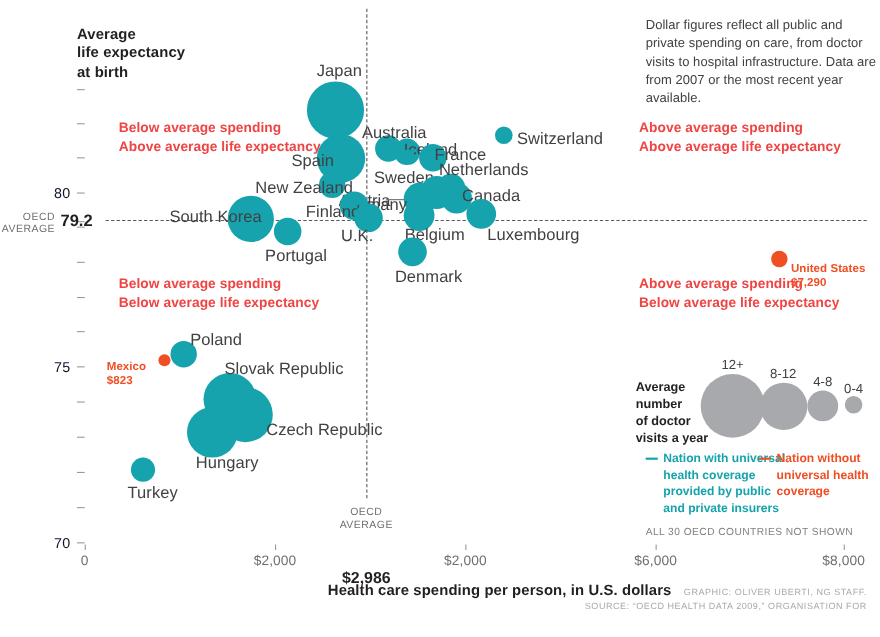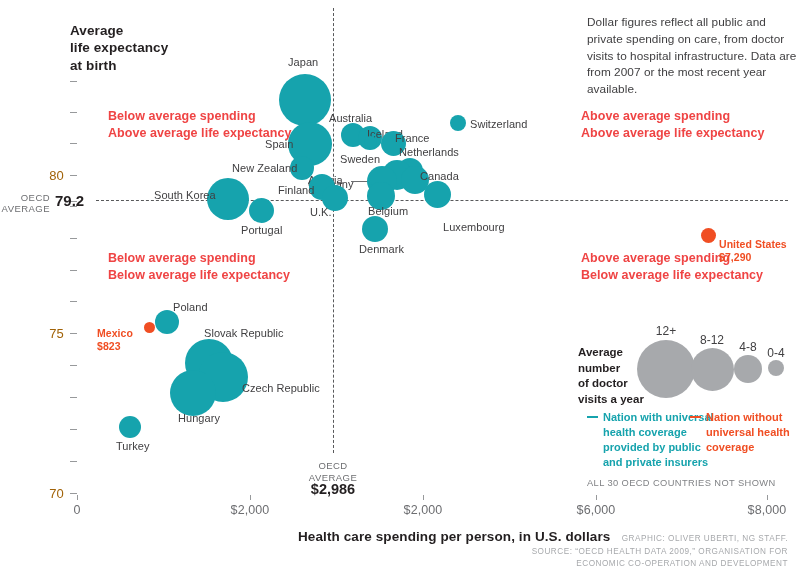--- a/index.html
+++ b/index.html
@@ -13,21 +13,21 @@
   }
   #stage{position:absolute;left:0;top:0;width:800px;height:579px;}
   .abs{position:absolute;}
 
   
   .tick-mark{position:absolute;background:#97999b;}
   .ytick{width:7px;height:1px;}
   .xtick{width:1px;height:5px;background:#97999b;}
 
   .ytick-label{
-    position:absolute;font-size:13px;color:#a16207;
+    position:absolute;font-size:13px;color:#0f172a;
     text-align:right;letter-spacing:.2px;
   }
   .xtick-label{
     position:absolute;font-size:12.5px;color:#6d6e71;
     text-align:center;letter-spacing:.1px;
   }
 
   .dash-h{
     position:absolute;height:0;border-top:1.4px dashed #58595b;
   }
@@ -58,33 +58,33 @@
   }
   .oecd-val{
     position:absolute;font-size:15px;font-weight:bold;color:#231f20;
   }
   .oecd-bottom{
     position:absolute;font-size:9.5px;line-height:1.22;color:#6d6e71;
     text-align:center;letter-spacing:.45px;width:90px;
   }
   .oecd-bottom-val{
     position:absolute;font-size:14.5px;font-weight:bold;color:#231f20;
-    text-align:center;width:90px;
+    text-align:center;width:90px;margin-top:37px;
   }
 
   
   .bubble{
     position:absolute;border-radius:50%;
   }
   .bubble.teal{background:#16a3ad;}
   .bubble.red{background:#f04e23;}
   .bubble.grey{background:#a7a9ac;}
 
   .lbl{
-    position:absolute;font-size:11px;color:#414042;white-space:nowrap;
+    position:absolute;font-size:15px;color:#414042;white-space:nowrap;
     letter-spacing:.05px;
   }
   .lbl.red{color:#f04e23;font-weight:bold;font-size:10.5px;line-height:1.25;}
   .leader{position:absolute;height:1px;background:#6d6e71;}
 
   
   .legend-head{
     position:absolute;font-size:11.5px;font-weight:bold;line-height:1.35;
     color:#231f20;
   }
@@ -229,21 +229,21 @@
   <div class="bubble teal" style="left:309px;top:174px;width:26px;height:26px;"></div>
   <div class="lbl" style="left:278px;top:184px;">Finland</div>
 
   <div class="bubble teal" style="left:322px;top:185px;width:26px;height:26px;"></div>
   <div class="lbl" style="left:310px;top:206px;">U.K.</div>
 
   <div class="bubble teal" style="left:367px;top:182px;width:28px;height:28px;"></div>
   <div class="lbl" style="left:368px;top:205px;">Belgium</div>
 
   <div class="bubble teal" style="left:424px;top:181px;width:27px;height:27px;"></div>
-  <div class="lbl" style="left:443px;top:205px;margin-top:16px;">Luxembourg</div>
+  <div class="lbl" style="left:443px;top:205px;">Luxembourg</div>
 
   <div class="bubble teal" style="left:249px;top:198px;width:25px;height:25px;"></div>
   <div class="lbl" style="left:241px;top:224px;">Portugal</div>
 
   <div class="bubble teal" style="left:362px;top:216px;width:26px;height:26px;"></div>
   <div class="lbl" style="left:359px;top:243px;">Denmark</div>
 
   <div class="bubble red" style="left:701px;top:228px;width:15px;height:15px;"></div>
   <div class="lbl red" style="left:719px;top:238px;">
     <div>United States</div>
@@ -294,16 +294,15 @@
   <div class="legend-key teal" style="left:603px;top:410px;">Nation with universal health coverage provided by public and private insurers</div>
 
   <div class="dashline red" style="left:690px;top:416px;"></div>
   <div class="legend-key red" style="left:706px;top:410px;width:95px;">Nation without universal health coverage</div>
 
   <div class="legend-foot" style="left:587px;top:478px;">ALL 30 OECD COUNTRIES NOT SHOWN</div>
 
   <div class="credit" style="left:528px;top:533px;">
     <div>GRAPHIC: OLIVER UBERTI, NG STAFF.</div>
     <div>SOURCE: “OECD HEALTH DATA 2009,” ORGANISATION FOR</div>
-    <div>ECONOMIC CO-OPERATION AND DEVELOPMENT</div>
   </div>
 
 </div>
 
 </body></html>

